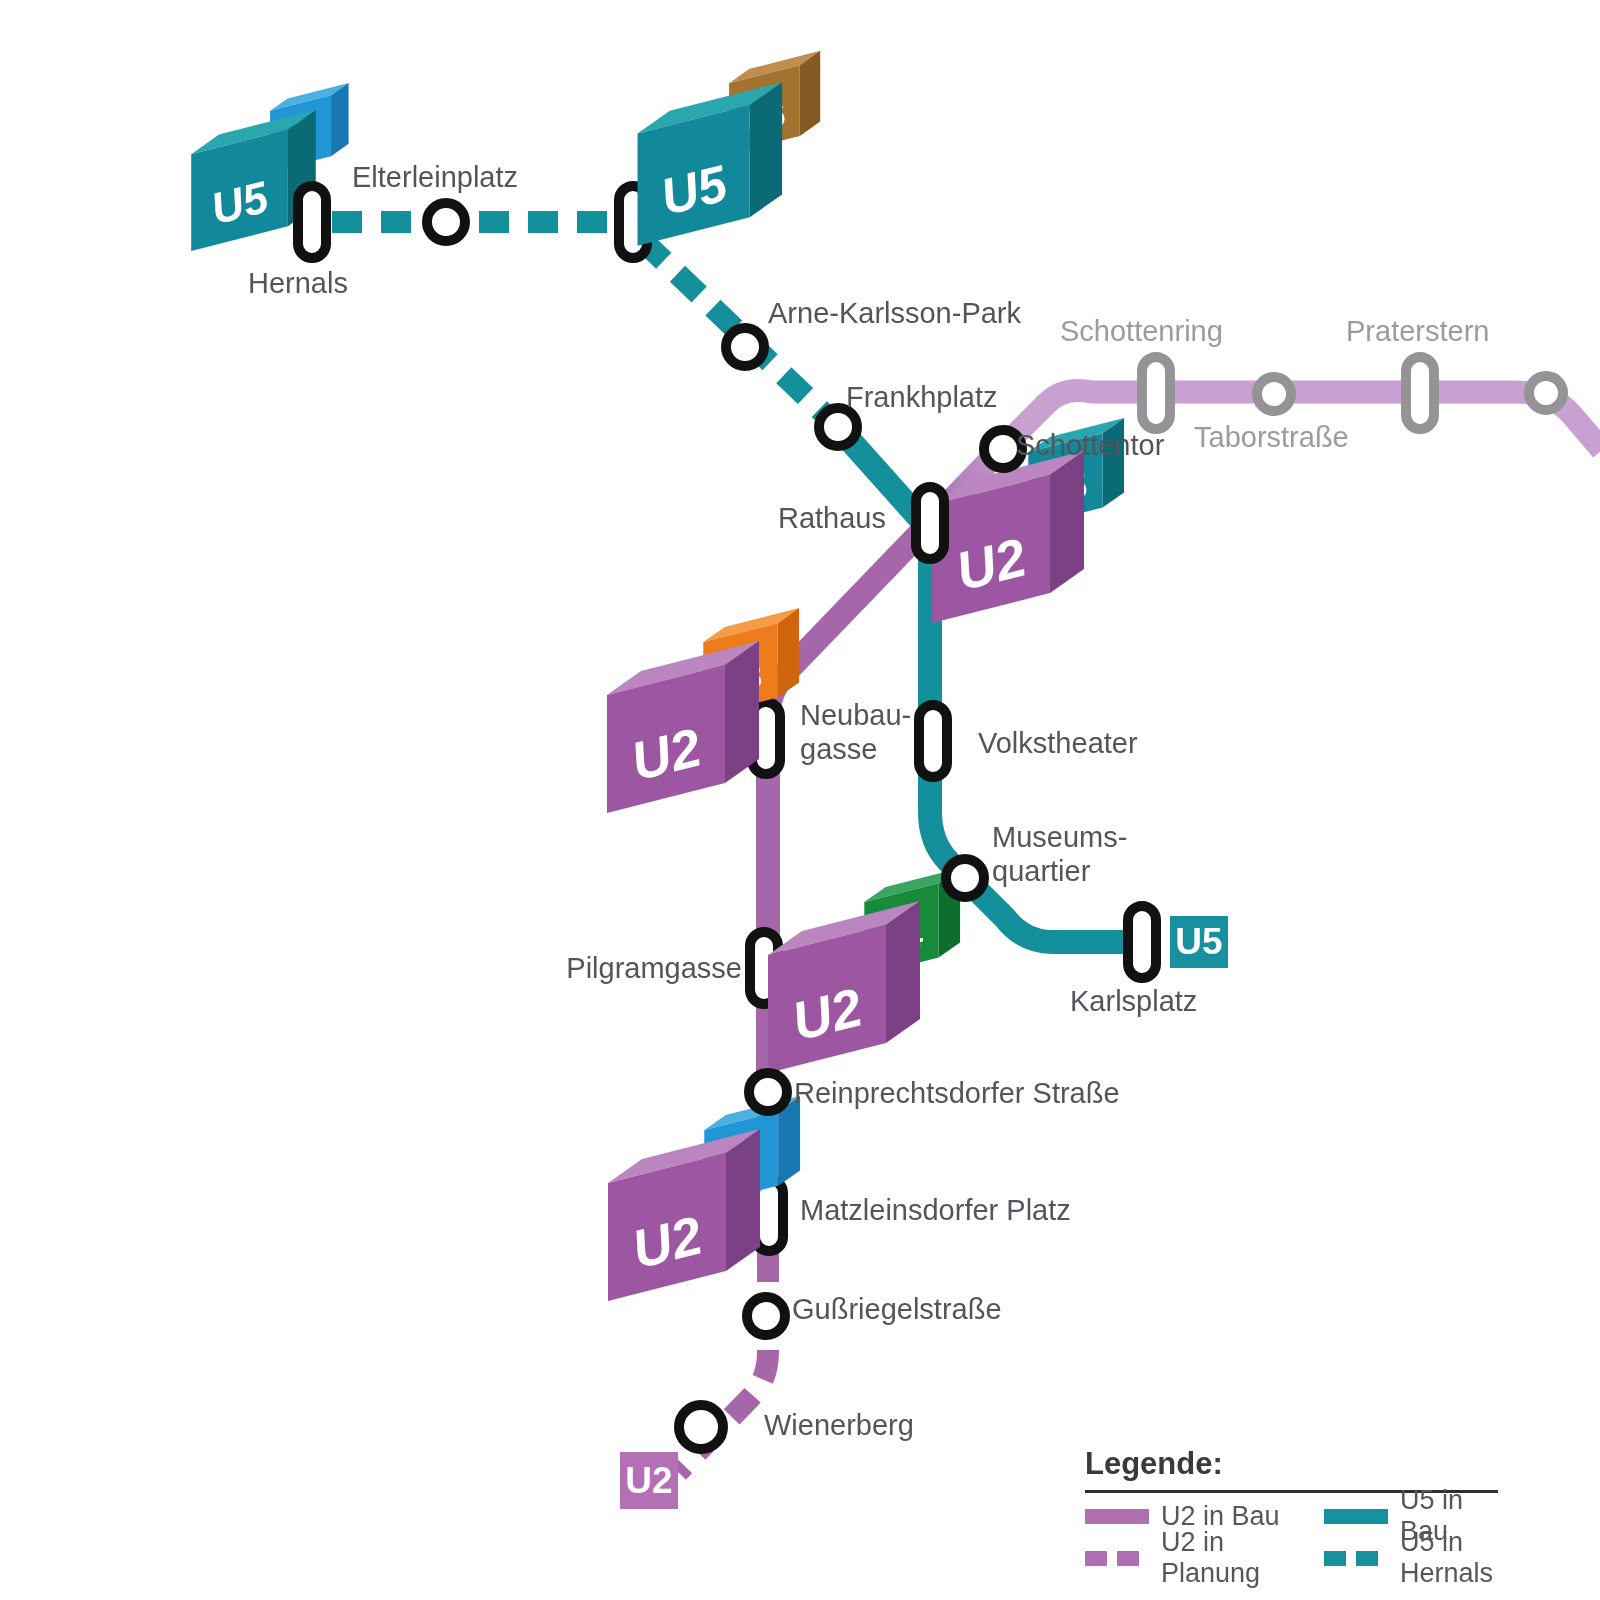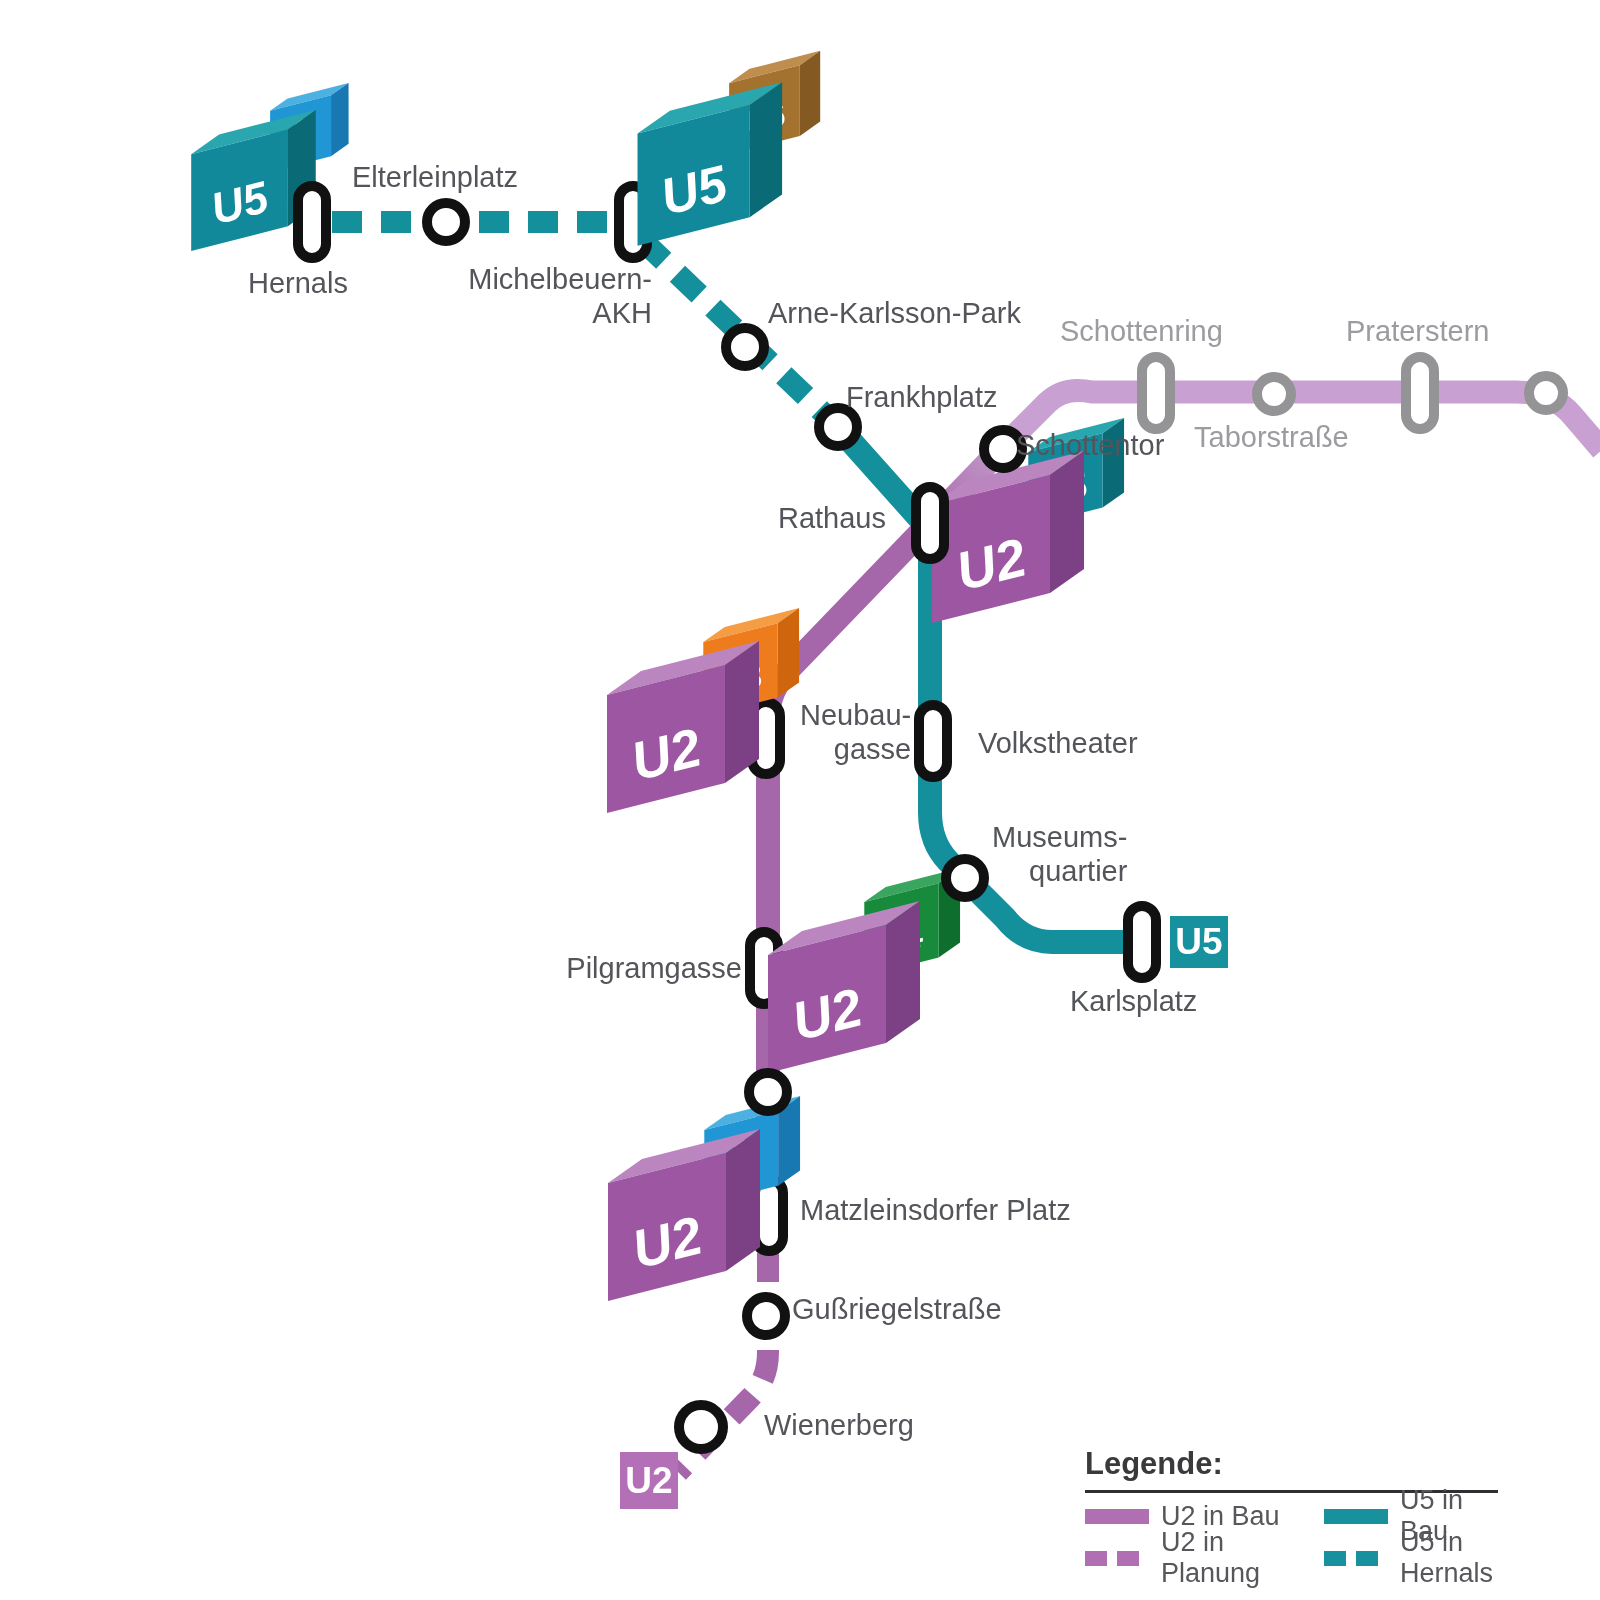--- a/index.html
+++ b/index.html
@@ -14,21 +14,21 @@
   .pink   {stroke:#c9a0d2;stroke-width:23;fill:none;}
   
   .pill,.circ{position:absolute;background:#fff;box-sizing:border-box;z-index:30;}
   .pill{width:38px;height:82px;border:10px solid #111;border-radius:21px;}
   .circ{width:48px;height:48px;border:10px solid #111;border-radius:50%;}
   .behind{z-index:10;}
   .gray.pill{border-color:#949497;z-index:25;}
   .gray.circ{border-color:#949497;width:44px;height:44px;z-index:25;}
   .big{width:54px;height:54px;}
   
-  .lbl{position:absolute;color:#54555a;font-size:29px;line-height:34px;white-space:pre-line;z-index:40;text-align:right;}
+  .lbl{position:absolute;color:#54555a;font-size:29px;line-height:34px;white-space:pre-line;z-index:40;}
   .lbl.gray{color:#9b9ba0;}
   .lbl.r{text-align:right;}
   
   .cube{position:absolute;z-index:20;}
   .cube svg{display:block;overflow:visible;}
   .cube text{fill:#fff;font-weight:bold;font-style:italic;font-family:"Liberation Sans",sans-serif;font-size:54px;text-anchor:middle;}
   .u5c .front{fill:#12899a}.u5c .top{fill:#2aa6ae}.u5c .side{fill:#0a6b77}
   .u2c .front{fill:#9c56a2}.u2c .top{fill:#bb85c0}.u2c .side{fill:#7b4184}
   .u3c .front{fill:#ee7c1d}.u3c .top{fill:#f59d44}.u3c .side{fill:#cf650c}
   .u4c .front{fill:#178a3b}.u4c .top{fill:#39a55e}.u4c .side{fill:#0d6e2d}
@@ -196,36 +196,35 @@
   <div class="circ" style="left:744px;top:1068px"></div>
   <div class="pill behind" style="left:750px;top:1174px"></div>
   <div class="circ" style="left:742px;top:1292px"></div>
   <div class="circ big" style="left:674px;top:1400px"></div>
 
   <div class="badge teal" style="left:1170px;top:916px;width:58px;height:52px">U5</div>
   <div class="badge purple" style="left:620px;top:1452px;width:58px;height:57px">U2</div>
 
   <div class="lbl" style="left:248px;top:266px">Hernals</div>
   <div class="lbl" style="left:352px;top:160px">Elterleinplatz</div>
-  <div class="lbl r" style="right:948px;top:262px">Michelbeuern-
-AKH</div>
   <div class="lbl" style="left:768px;top:296px">Arne-Karlsson-Park</div>
   <div class="lbl" style="left:846px;top:380px">Frankhplatz</div>
   <div class="lbl" style="left:1016px;top:428px">Schottentor</div>
   <div class="lbl gray" style="left:1060px;top:314px">Schottenring</div>
   <div class="lbl gray" style="left:1194px;top:420px">Taborstraße</div>
   <div class="lbl gray" style="left:1346px;top:314px">Praterstern</div>
   <div class="lbl r" style="right:714px;top:501px">Rathaus</div>
   <div class="lbl" style="left:800px;top:698px">Neubau-
 gasse</div>
   <div class="lbl" style="left:978px;top:726px">Volkstheater</div>
   <div class="lbl" style="left:992px;top:820px">Museums-
 quartier</div>
   <div class="lbl" style="left:1070px;top:984px">Karlsplatz</div>
   <div class="lbl r" style="right:858px;top:951px">Pilgramgasse</div>
+  <div class="lbl" style="left:794px;top:1076px">Reinprechtsdorfer Straße</div>
   <div class="lbl" style="left:800px;top:1193px">Matzleinsdorfer Platz</div>
   <div class="lbl" style="left:792px;top:1292px">Gußriegelstraße</div>
   <div class="lbl" style="left:764px;top:1408px">Wienerberg</div>
 
   <div id="legend">
     <div class="title">Legende:</div>
     <div class="rule"></div>
     <div class="grid">
       <div class="leg-item">
         <span class="sw solid purple">

